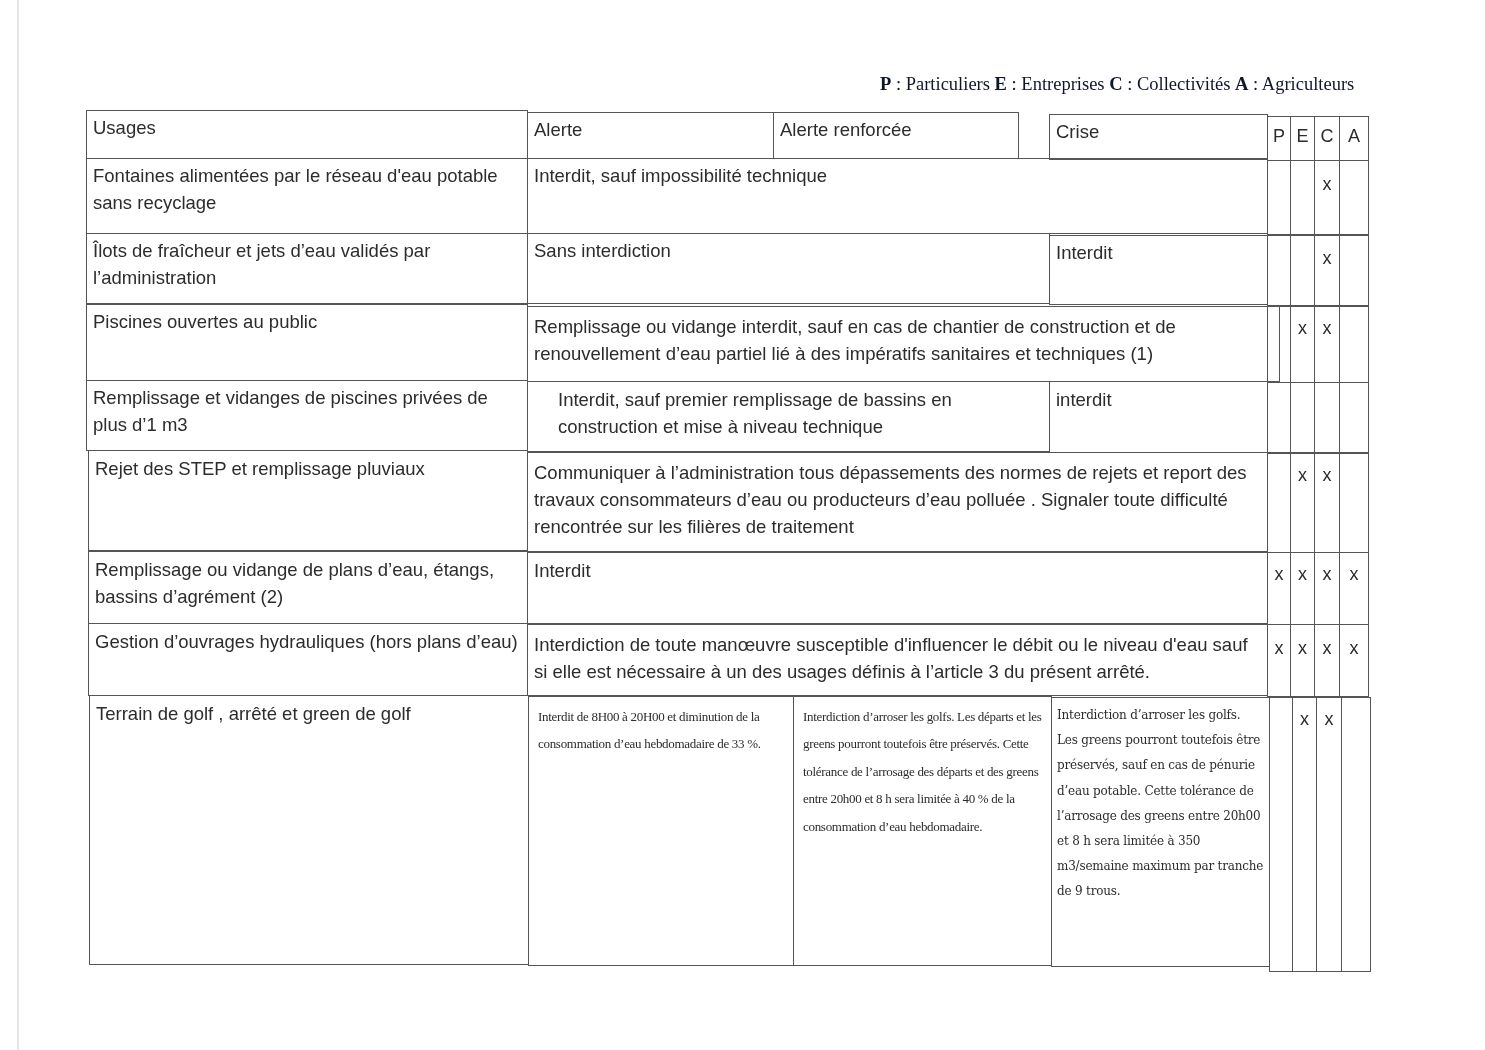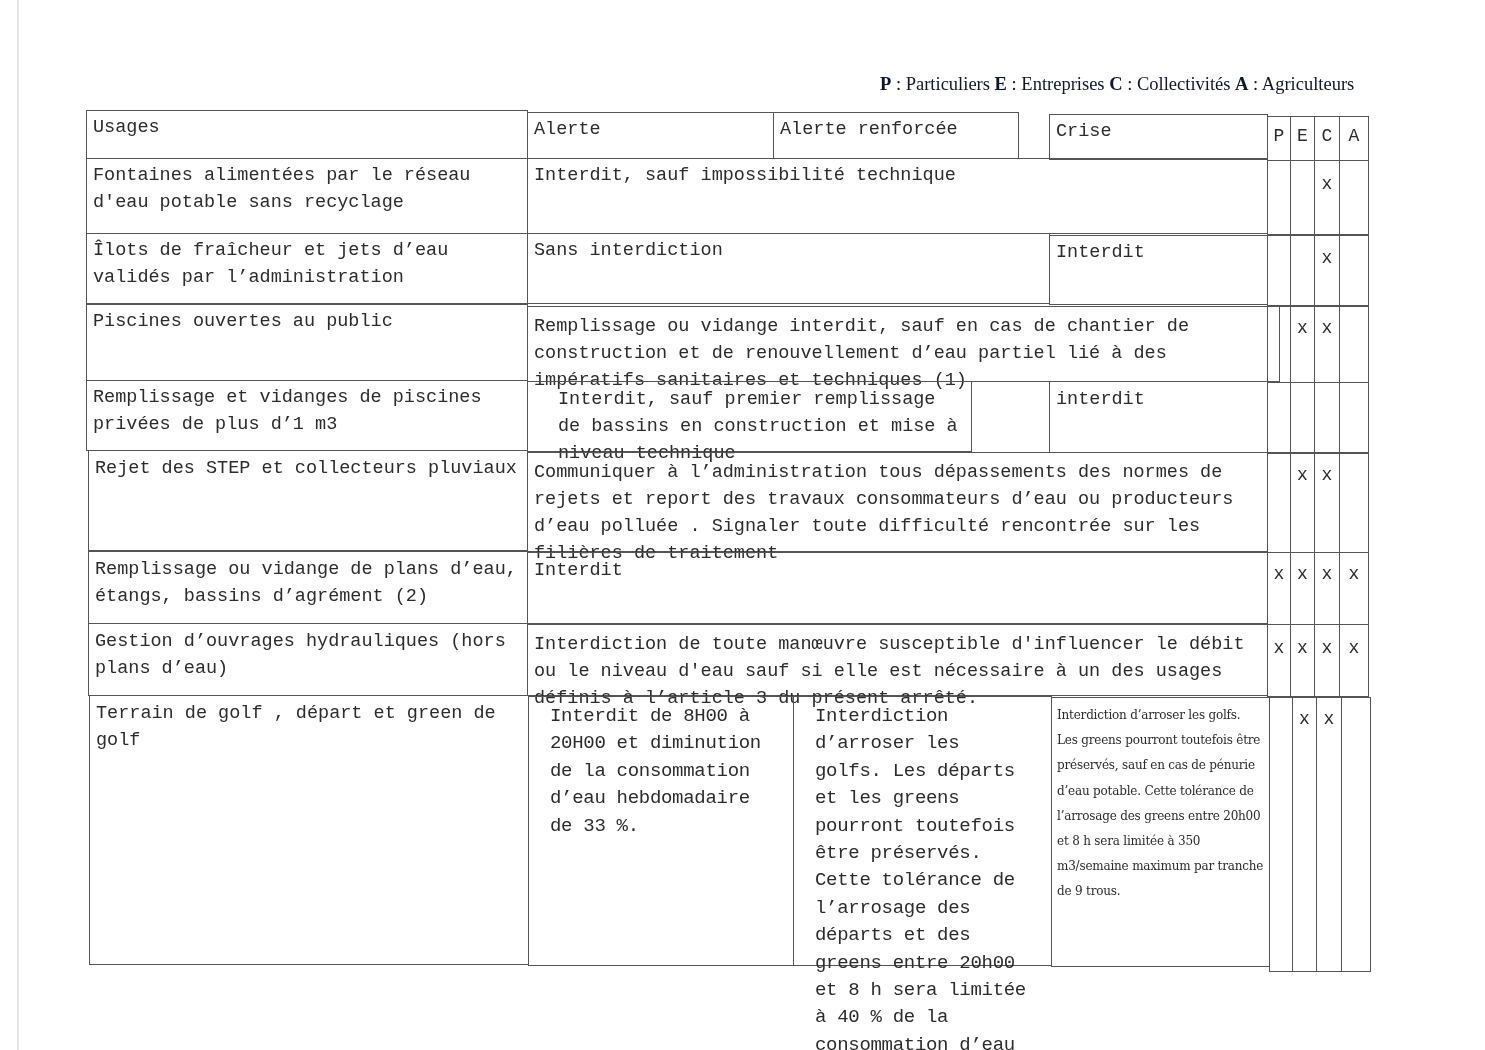--- a/index.html
+++ b/index.html
@@ -12,27 +12,27 @@
   .scan-edge { position:absolute; left:17px; top:0; width:2px; height:1050px; background:#e6e6e6; }
   .legend {
     position:absolute; left:880px; top:74px; width:490px;
     font-family:"Liberation Serif", serif; font-size:18.5px; color:#0f172a; white-space:nowrap;
   }
   .legend b { font-weight:bold; }
   .tbl { position:absolute; left:0; top:0; }
   .cell {
     position:absolute; box-sizing:border-box;
     border:1.2px solid #555;
-    font-family:Liberation Mono, monospace;
+    font-family:Liberation Sans, sans-serif;
     font-size:18.5px; line-height:27px; color:#2c2c2c;
     padding:3px 6px;
     background:transparent;
   }
   .cell.small { font-family:"DejaVu Serif", serif; font-size:12px; line-height:27.2px; letter-spacing:-0.2px; padding:6px 5px; }
-  .cell.med { font-family:Liberation Mono, monospace; font-size:19px; line-height:27.4px; letter-spacing:-0.3px; padding:6px 21px; }
+  .cell.med { font-family:Liberation Serif, serif; font-size:13px; line-height:27.4px; letter-spacing:-0.3px; padding:6px 9px; }
   .mark { text-align:center; padding:3px 0; font-size:18px; }
   .link { text-decoration:underline; }
   .gap { height:54px; }
 </style>
 </head>
 <body>
 
 <div class="scan-edge"></div>
 
 <div class="legend">
@@ -69,28 +69,28 @@
   <div class="cell mark" style="left:1339px;top:235px;width:30px;height:71px;padding-top:9px;"></div>
 
   <div class="cell" style="left:86px;top:304px;width:442px;height:77px;">Piscines ouvertes au public</div>
   <div class="cell" style="left:527px;top:306px;width:753px;height:76px;padding-top:6px;">Remplissage ou  vidange  interdit, sauf en cas de chantier de construction et de renouvellement d’eau partiel lié à des impératifs sanitaires et techniques (1)</div>
   <div class="cell mark" style="left:1267px;top:306px;width:24px;height:77px;padding-top:8px;"></div>
   <div class="cell mark" style="left:1290px;top:306px;width:25px;height:77px;padding-top:8px;">x</div>
   <div class="cell mark" style="left:1314px;top:306px;width:26px;height:77px;padding-top:8px;">x</div>
   <div class="cell mark" style="left:1339px;top:306px;width:30px;height:77px;padding-top:8px;"></div>
 
   <div class="cell" style="left:86px;top:380px;width:442px;height:71px;">Remplissage et vidanges de piscines privées de plus d’1 m3</div>
-  <div class="cell" style="left:527px;top:381px;width:445px;height:71px;padding-top:4px;padding-left:30px;">Interdit, sauf premier remplissage de bassins en construction et mise à niveau technique</div>
+  <div class="cell" style="left:527px;top:381px;width:523px;height:71px;padding-top:4px;padding-left:30px;">Interdit, sauf premier remplissage de bassins en construction et mise à niveau technique</div>
   <div class="cell" style="left:1049px;top:381px;width:219px;height:72px;padding-top:4px;">interdit</div>
   <div class="cell mark" style="left:1267px;top:382px;width:24px;height:71px;"></div>
   <div class="cell mark" style="left:1290px;top:382px;width:25px;height:71px;"></div>
   <div class="cell mark" style="left:1314px;top:382px;width:26px;height:71px;"></div>
   <div class="cell mark" style="left:1339px;top:382px;width:30px;height:71px;"></div>
 
-  <div class="cell" style="left:88px;top:450px;width:440px;height:101px;padding-top:4px;">Rejet des STEP et collecteurs pluviaux</div>
+  <div class="cell" style="left:88px;top:450px;width:440px;height:101px;padding-top:4px;">Rejet des STEP et remplissage pluviaux</div>
   <div class="cell" style="left:527px;top:452px;width:741px;height:100px;padding-top:6px;">Communiquer à l’administration tous dépassements des normes de rejets  et report des travaux consommateurs d’eau ou producteurs d’eau polluée . Signaler toute difficulté rencontrée sur les filières de traitement</div>
   <div class="cell mark" style="left:1267px;top:453px;width:24px;height:100px;padding-top:8px;"></div>
   <div class="cell mark" style="left:1290px;top:453px;width:25px;height:100px;padding-top:8px;">x</div>
   <div class="cell mark" style="left:1314px;top:453px;width:26px;height:100px;padding-top:8px;">x</div>
   <div class="cell mark" style="left:1339px;top:453px;width:30px;height:100px;padding-top:8px;"></div>
 
   <div class="cell" style="left:88px;top:551px;width:440px;height:73px;padding-top:4px;">Remplissage ou vidange de plans d’eau, étangs, bassins d’agrément (2)</div>
   <div class="cell" style="left:527px;top:552px;width:741px;height:72px;padding-top:4px;">Interdit</div>
   <div class="cell mark" style="left:1267px;top:552px;width:24px;height:73px;padding-top:8px;">x</div>
   <div class="cell mark" style="left:1290px;top:552px;width:25px;height:73px;padding-top:8px;">x</div>
@@ -98,21 +98,21 @@
   <div class="cell mark" style="left:1339px;top:552px;width:30px;height:73px;padding-top:8px;">x</div>
 
   <div class="cell" style="left:88px;top:623px;width:440px;height:73px;padding-top:4px;">Gestion d’ouvrages hydrauliques (hors plans d’eau)</div>
   <div class="cell" style="left:527px;top:624px;width:741px;height:72px;padding-top:6px;">Interdiction de toute manœuvre susceptible d'influencer le débit ou le niveau d'eau sauf si elle est nécessaire à un des usages définis à l’article 3 du présent arrêté.</div>
   <div class="cell mark" style="left:1267px;top:624px;width:24px;height:73px;padding-top:10px;">x</div>
   <div class="cell mark" style="left:1290px;top:624px;width:25px;height:73px;padding-top:10px;">x</div>
   <div class="cell mark" style="left:1314px;top:624px;width:26px;height:73px;padding-top:10px;">x</div>
   <div class="cell mark" style="left:1339px;top:624px;width:30px;height:73px;padding-top:10px;">x</div>
 
   <div class="cell" style="left:89px;top:695px;width:440px;height:270px;padding-top:4px;">
-    <div>Terrain de golf , départ et green de golf</div>
+    <div>Terrain de golf , arrêté et green de golf</div>
     <div class="gap"></div>
   </div>
   <div class="cell med" style="left:528px;top:696px;width:266px;height:270px;">Interdit de 8H00 à 20H00 et diminution de la consommation d’eau hebdomadaire de 33 %.</div>
   <div class="cell med" style="left:793px;top:696px;width:259px;height:270px;">Interdiction d’arroser les golfs. Les départs et les greens pourront toutefois être préservés. Cette tolérance de l’arrosage des départs et des greens entre 20h00 et 8 h sera limitée à 40 % de la consommation d’eau hebdomadaire.</div>
   <div class="cell small" style="left:1051px;top:697px;width:219px;height:270px;padding-top:5px;line-height:25.2px;">Interdiction d’arroser les golfs. Les greens pourront toutefois être préservés, sauf en cas de pénurie d’eau potable. Cette tolérance de l’arrosage des greens entre 20h00 et 8 h sera limitée à 350 m3/semaine maximum par tranche de 9 trous.</div>
   <div class="cell mark" style="left:1269px;top:697px;width:24px;height:275px;padding-top:8px;"></div>
   <div class="cell mark" style="left:1292px;top:697px;width:25px;height:275px;padding-top:8px;">x</div>
   <div class="cell mark" style="left:1316px;top:697px;width:26px;height:275px;padding-top:8px;">x</div>
   <div class="cell mark" style="left:1341px;top:697px;width:30px;height:275px;padding-top:8px;"></div>
 </div>

